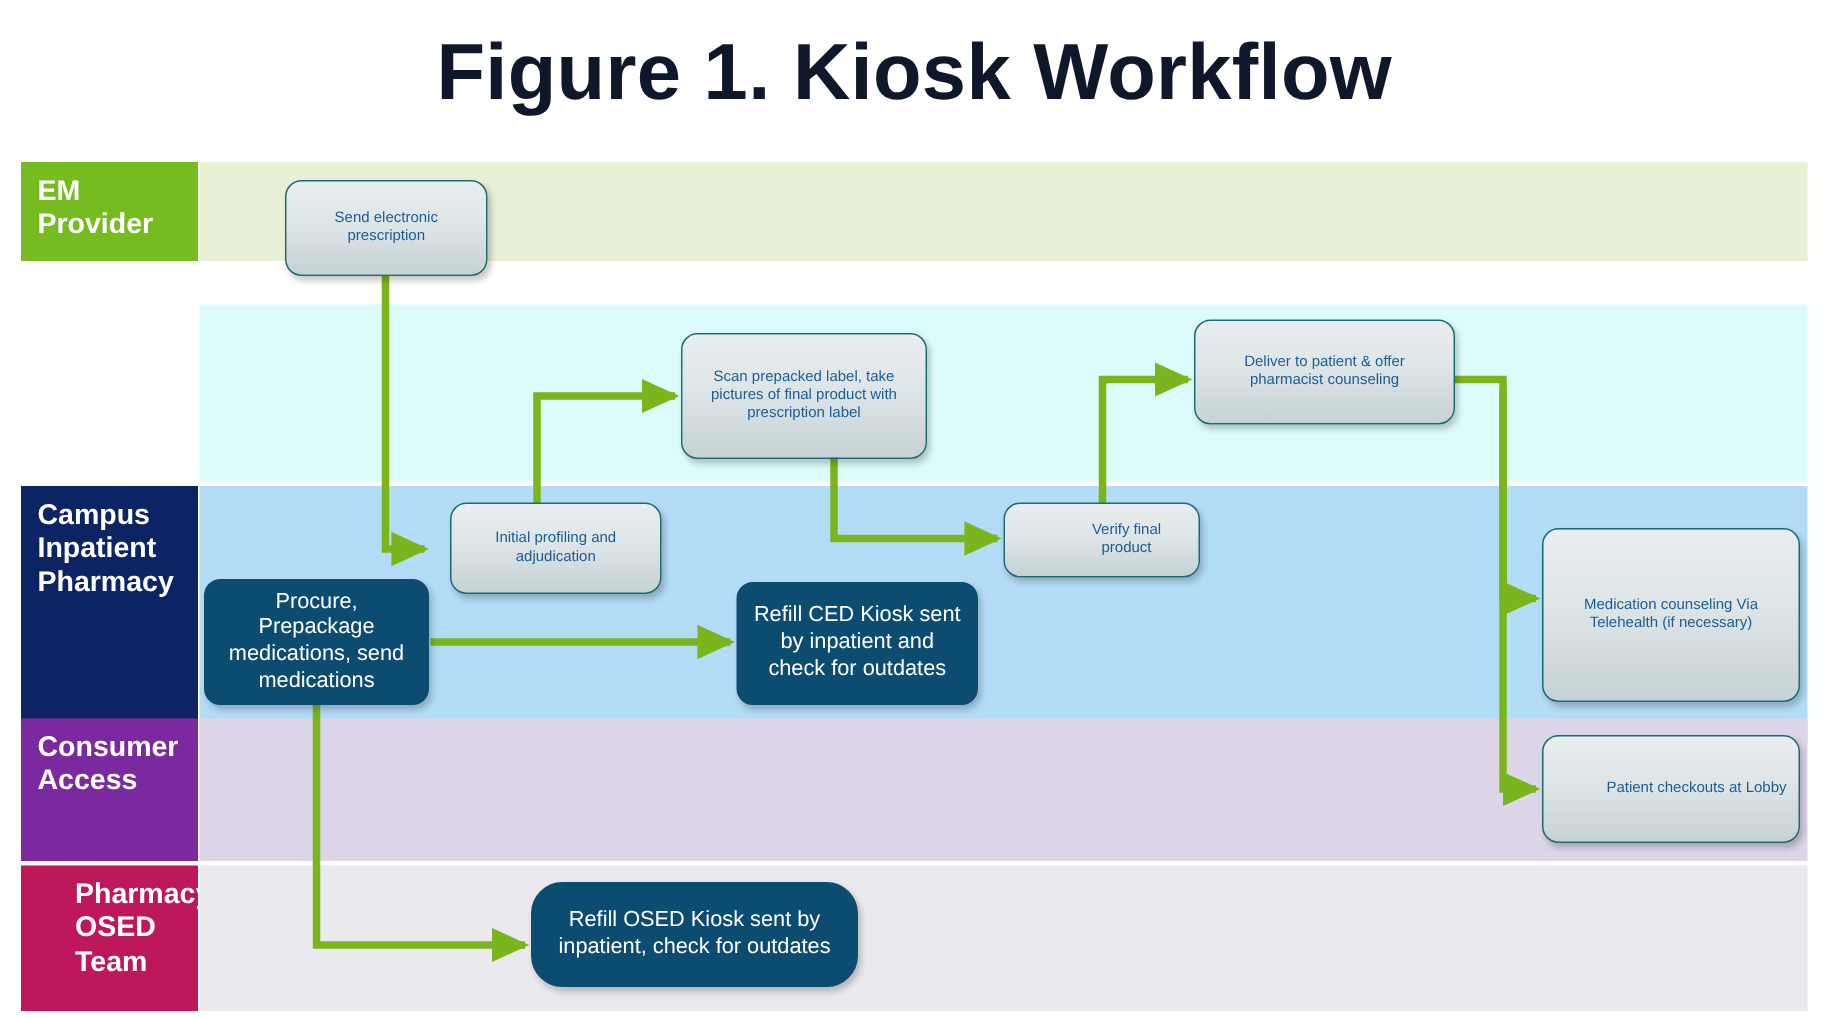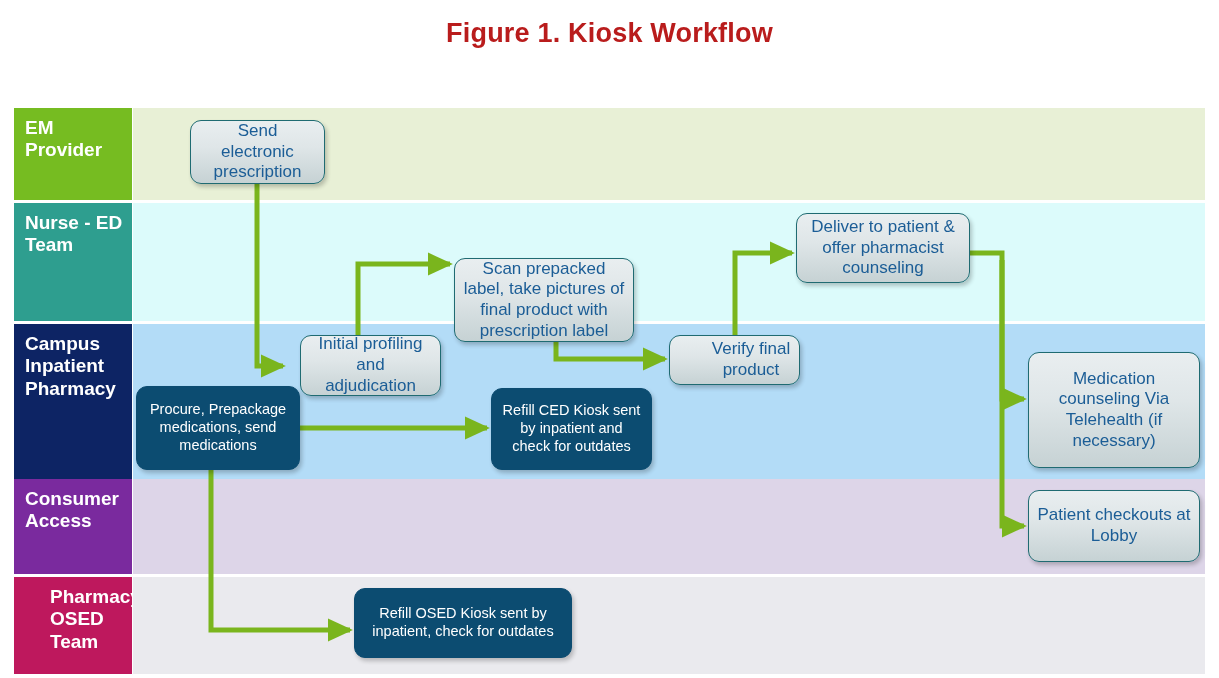--- a/index.html
+++ b/index.html
@@ -7,21 +7,21 @@
     width: 1219px; height: 678px;
     background: #ffffff;
     font-family: "Liberation Sans", sans-serif;
     overflow: hidden;
   }
   #figure-root { position: relative; width: 1219px; height: 678px; background: #fff; }
 
   #figure-title {
     position: absolute; left: 0; top: 18px; width: 1219px;
     text-align: center;
-    font-size: 27px; font-weight: bold; color: #b91c1c;
+    font-size: 53px; font-weight: bold; color: #0f172a;
     letter-spacing: 0.2px;
   }
 
   
   .lane { position: absolute; left: 14px; width: 1191px; }
   .lane-header {
     position: absolute; left: 0; top: 0; width: 118px; height: 100%;
     color: #ffffff; font-weight: bold; font-size: 19px;
     padding: 9px 0 0 11px; line-height: 1.18;
   }
@@ -36,21 +36,21 @@
     display: flex; align-items: center; justify-content: center;
     text-align: center;
     line-height: 1.22;
     z-index: 6;
   }
   .node.light {
     background: linear-gradient(180deg, #e9eef0 0%, #dfe6e8 42%, #c6d2d4 100%);
     border: 1.6px solid #1f6b72;
     color: #1b5d96;
     box-shadow: 2px 3px 4px rgba(0,0,0,0.22);
-    font-size: 17px;
+    font-size: 10px;
     justify-content: flex-end;
   }
   .node.dark {
     background: #0c4c71;
     border: 1.6px solid #0c4c71;
     color: #ffffff;
     box-shadow: 2px 3px 4px rgba(0,0,0,0.22);
     font-size: 14.5px;
   }
   .node .txt { padding: 0 8px; }
@@ -62,31 +62,28 @@
     z-index: 4; pointer-events: none;
   }
 </style>
 </head>
 <body>
 
 <div id="figure-root">
 
   <div id="figure-title">Figure 1. Kiosk Workflow</div>
 
-  <div class="lane" style="top:108px; height:92px;padding-left:40px;">
+  <div class="lane" style="top:108px; height:66px;padding-left:40px;">
     <div class="lane-header" style="background:#76bc21;">
       <span>EM Provider</span>
     </div>
     <div class="lane-body" style="background:#e8f0d6;"></div>
   </div>
 
   <div class="lane" style="top:203px; height:118px;">
-    <div class="lane-header" style="background:#2e9e8f;">
-      <span>Nurse - ED Team</span>
-    </div>
     <div class="lane-body" style="background:#dcfbfb;"></div>
   </div>
 
   <div class="lane" style="top:324px; height:172px;">
     <div class="lane-header" style="background:#0d2464;">
       <span>Campus Inpatient Pharmacy</span>
     </div>
     <div class="lane-body" style="background:#b3dcf7;"></div>
   </div>
 
@@ -127,49 +124,49 @@
       <path d="M 287 428 L 487 428"></path>
 
       <path d="M 211 470 L 211 630 L 350 630"></path>
     </g>
   </svg>
 
   <div class="node light" style="left:190px; top:120px; width:135px; height:64px;">
     <span class="txt">Send electronic prescription</span>
   </div>
 
-  <div class="node light" style="left:454px; top:222px; width:180px; height:84px;margin-top:36px;">
+  <div class="node light" style="left:454px; top:222px; width:164px; height:84px;">
     <span class="txt">Scan prepacked label, take pictures of final product with prescription label</span>
   </div>
 
   <div class="node light" style="left:796px; top:213px; width:174px; height:70px;">
     <span class="txt">Deliver to patient &amp; offer pharmacist counseling</span>
   </div>
 
   <div class="node light" style="left:288px; top:335px; width:141px; height:61px;margin-left:12px;">
     <span class="txt">Initial profiling and adjudication</span>
   </div>
 
   <div class="node light" style="left:669px; top:335px; width:131px; height:50px;padding-left:33px;">
     <span class="txt">Verify final product</span>
   </div>
 
   <div class="node light" style="left:1028px; top:352px; width:172px; height:116px;">
     <span class="txt">Medication counseling Via Telehealth (if necessary)</span>
   </div>
 
-  <div class="node dark" style="left:136px; top:386px; width:164px; height:84px;">
+  <div class="node dark" style="left:136px; top:386px; width:150px; height:84px;">
     <span class="txt">Procure, Prepackage medications, send medications</span>
   </div>
 
   <div class="node dark" style="left:491px; top:388px; width:161px; height:82px;">
     <span class="txt">Refill CED Kiosk sent by inpatient and check for outdates</span>
   </div>
 
   <div class="node light" style="left:1028px; top:490px; width:172px; height:72px;">
     <span class="txt">Patient checkouts at Lobby</span>
   </div>
 
-  <div class="node dark" style="left:354px; top:588px; width:218px; height:70px;">
+  <div class="node dark" style="left:354px; top:588px; width:218px; height:70px;border-radius:21px;">
     <span class="txt">Refill OSED Kiosk sent by inpatient, check for outdates</span>
   </div>
 
 </div>
 
 </body></html>

